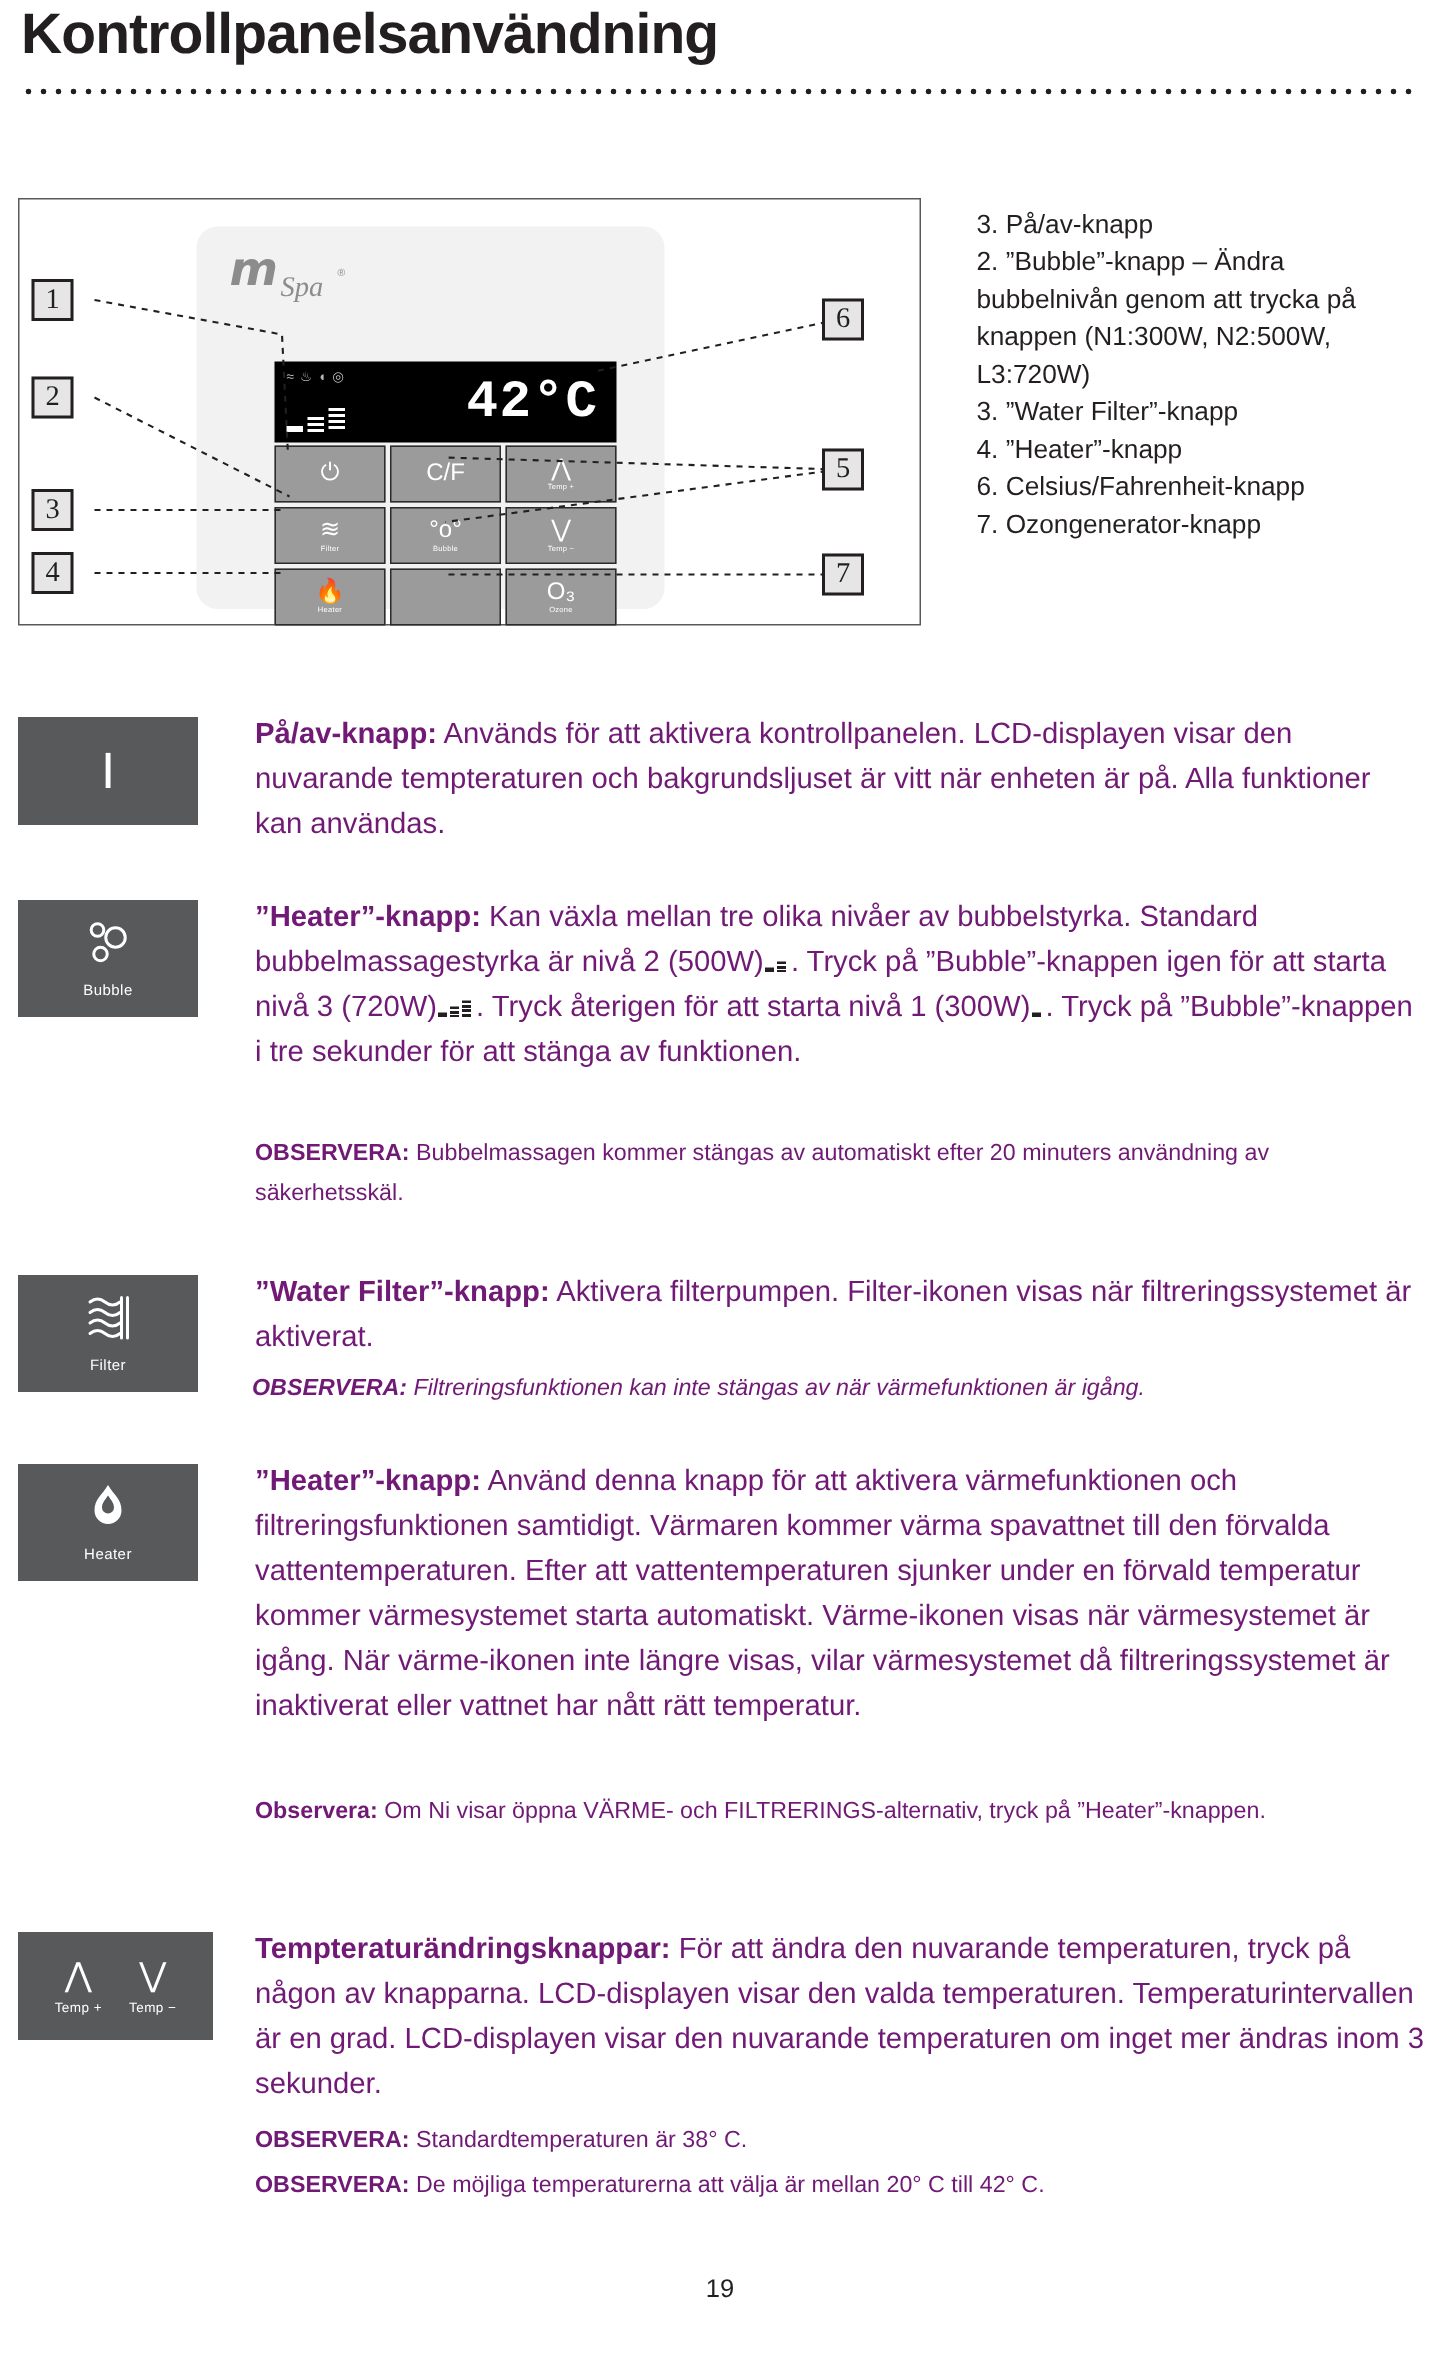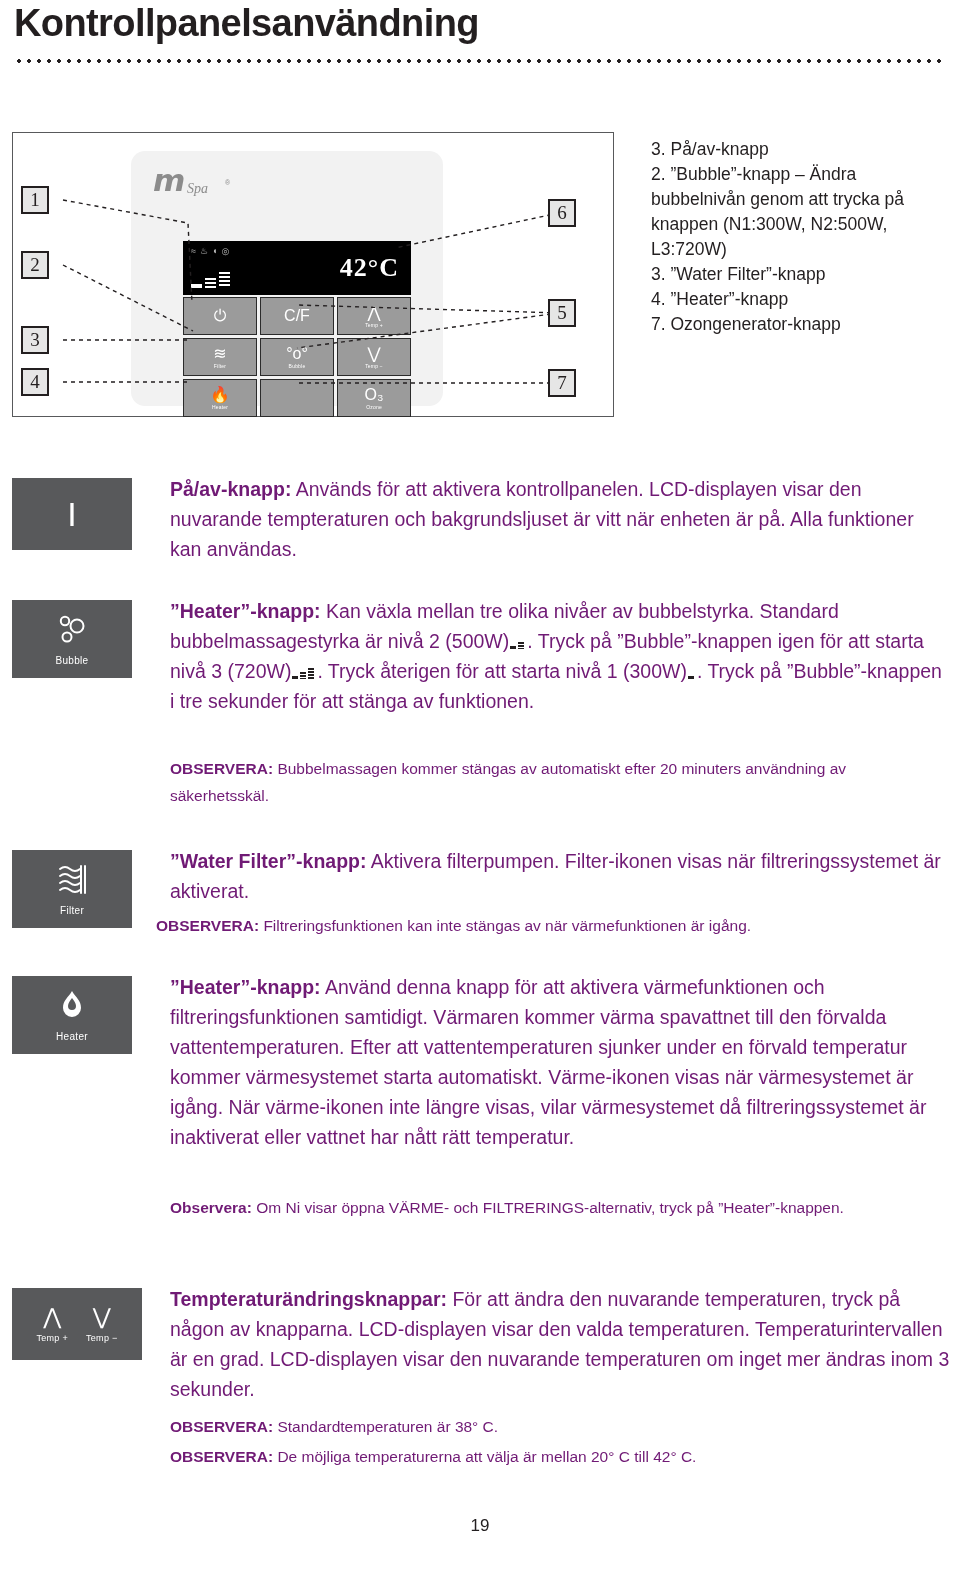--- a/index.html
+++ b/index.html
@@ -70,21 +70,21 @@
     font-weight: bold;
     font-style: italic;
     font-family: "DejaVu Sans", sans-serif;
     line-height: 1;
     letter-spacing: -1px;
   }
   .logo .spa {
     position: absolute;
     left: 34px;
     top: 16px;
-    font-size: 14px;
+    font-size: 19px;
     font-style: italic;
     font-family: "Liberation Serif", serif;
   }
   .logo .reg {
     position: absolute;
     left: 72px;
     top: 14px;
     font-size: 7px;
   }
 
@@ -125,23 +125,23 @@
       #ffffff 0px, #ffffff 2px, #000000 2px, #000000 4px);
   }
   .lcd-bars .bar.b1 { height: 4px; background: #ffffff; }
   .lcd-bars .bar.b2 { height: 10px; }
   .lcd-bars .bar.b3 { height: 16px; }
   .lcd-temp {
     position: absolute;
     right: 12px;
     top: 7px;
     color: #ffffff;
-    font-size: 26px;
+    font-size: 35px;
     font-weight: bold;
-    font-family: Liberation Serif, serif;
+    font-family: Liberation Mono, monospace;
     letter-spacing: 1px;
     line-height: 40px;
   }
 
   
   .btn-grid {
     position: absolute;
     left: 52px;
     top: 146px;
     width: 228px;
@@ -373,20 +373,21 @@
   .diagram .n6 { left: 535px; top: 66px; }
   .diagram .n5 { left: 535px; top: 166px; }
   .diagram .n7 { left: 535px; top: 236px; }
 </style>
 
 <div class="legend">
   <div>3. På/av-knapp</div>
   <div>2. ”Bubble”-knapp – Ändra bubbelnivån genom att trycka på knappen (N1:300W, N2:500W, L3:720W)</div>
   <div>3. ”Water Filter”-knapp</div>
   <div>4. ”Heater”-knapp</div>
+  <div>6. Celsius/Fahrenheit-knapp</div>
   <div>7. Ozongenerator-knapp</div>
 </div>
 
 <div class="sec" style="top:478px">
   <div class="sec-icon" style="left:12px; top:0; width:120px; height:72px;">
     <span class="glyph" style="font-size:34px">Ι</span>
   </div>
   <div class="sec-text p-main" style="left:170px; top:-4px; width:772px;">
     <b>På/av-knapp:</b><span> Används för att aktivera kontrollpanelen. LCD-displayen visar den nuvarande tempteraturen och bakgrundsljuset är vitt när enheten är på. Alla funktioner kan användas.</span>
   </div>
@@ -432,21 +433,21 @@
           <path d="M27 3 L27 30"></path>
           <path d="M31 3 L31 30"></path>
         </g>
       </svg>
     </span>
     <span class="cap">Filter</span>
   </div>
   <div class="sec-text p-main" style="left:170px; top:-4px; width:772px;">
     <b>”Water Filter”-knapp:</b><span> Aktivera filterpumpen. Filter-ikonen visas när filtreringssystemet är aktiverat.</span>
   </div>
-  <div class="sec-text p-note" style="left:156px; top:62px; width:772px;">
+  <div class="sec-text p-note" style="left:168px; top:62px; width:772px;font-style:italic;">
     <b>OBSERVERA:</b><span> Filtreringsfunktionen kan inte stängas av när värmefunktionen är igång.</span>
   </div>
 </div>
 
 <div class="sec" style="top:976px">
   <div class="sec-icon" style="left:12px; top:0; width:120px; height:78px;">
     <span class="glyph">
       <svg width="30" height="34" viewBox="0 0 30 34">
         <path d="M15 2 C11 9 6 11 6 19 a9 9 0 0 0 18 0 c0 -8 -5 -10 -9 -17 Z
                  M15 9 c-2 3 -4 5 -4 8 a4 4 0 0 0 8 0 c0 -3 -2 -5 -4 -8 Z" fill="#fff" fill-rule="evenodd"></path>

